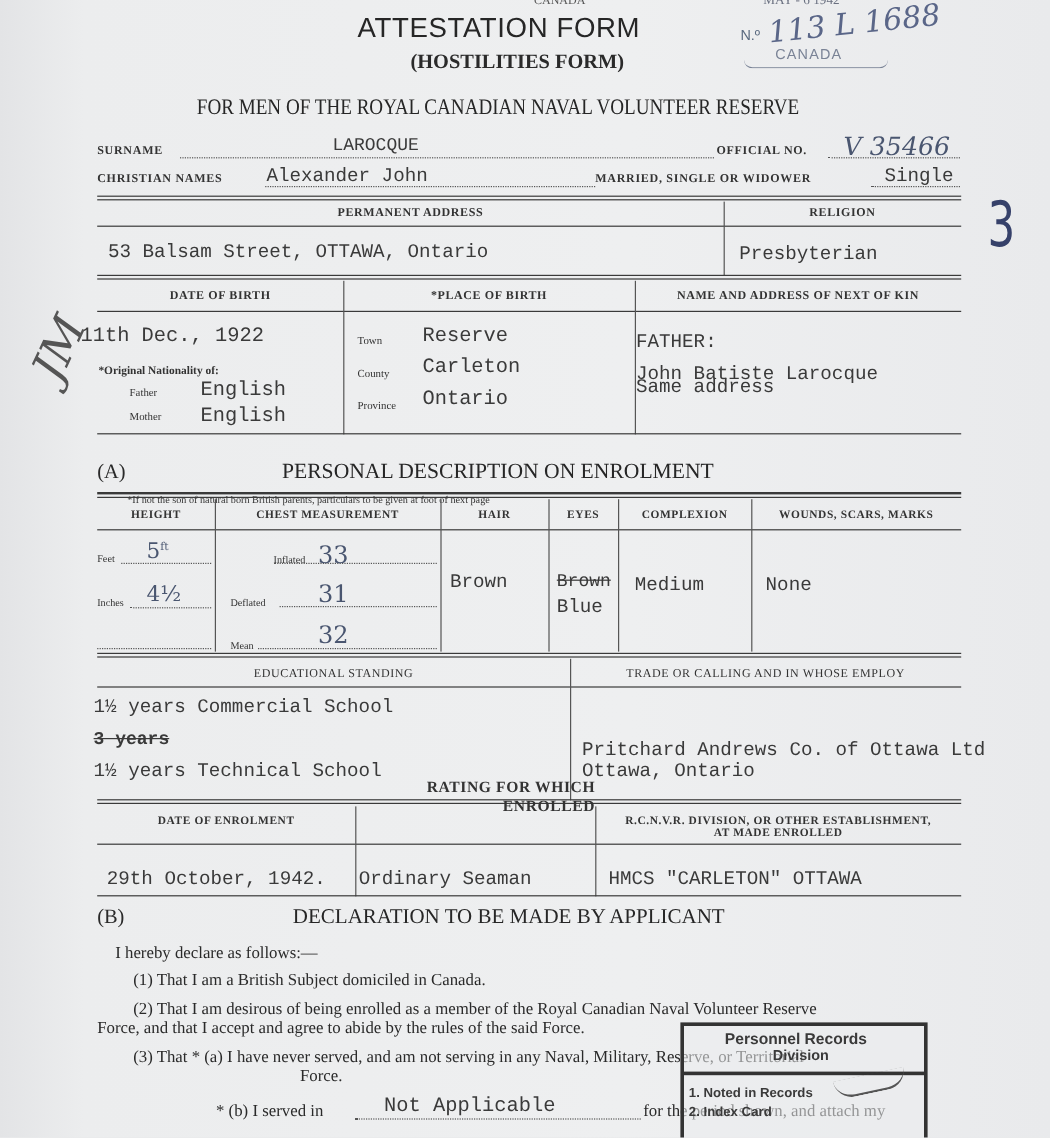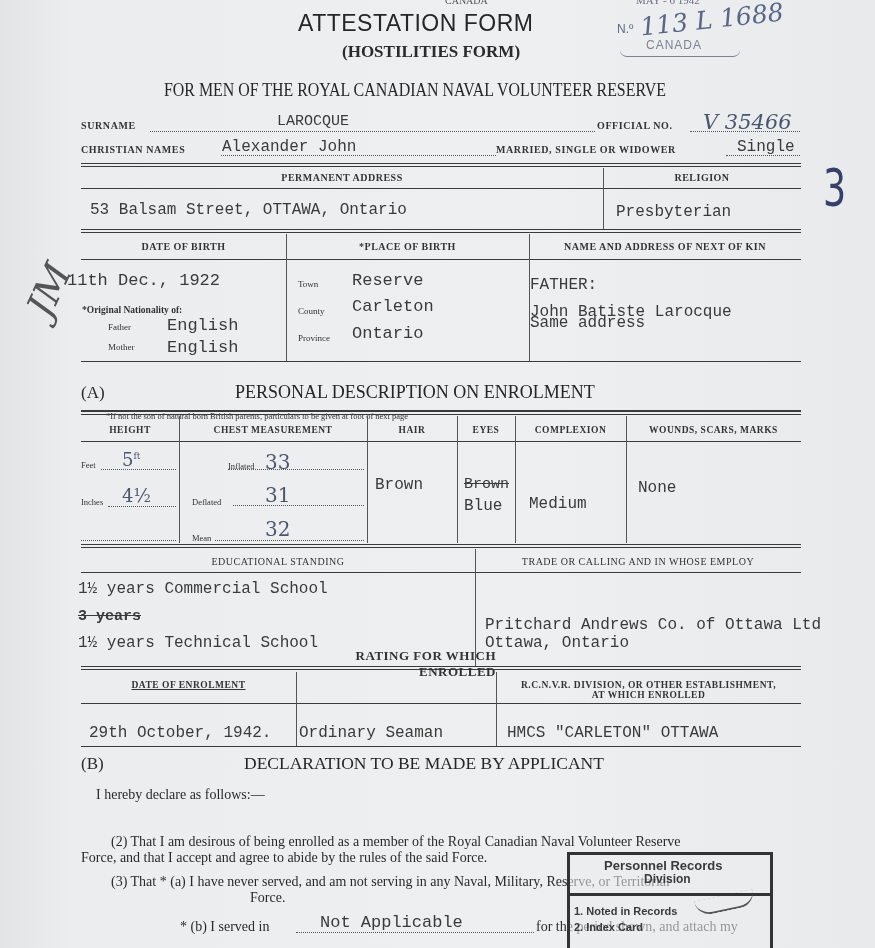--- a/index.html
+++ b/index.html
@@ -126,57 +126,58 @@
   <div class="abs small" style="left:192px;top:497px;font-size:8.5px;">Deflated</div>
   <div class="abs dots" style="left:233px;top:505px;width:131px;"></div>
   <div class="abs hand" style="left:265px;top:483px;font-size:20px;font-style:normal;">31</div>
   <div class="abs small" style="left:192px;top:533px;font-size:8.5px;">Mean</div>
   <div class="abs dots" style="left:215px;top:540px;width:149px;"></div>
   <div class="abs hand" style="left:265px;top:517px;font-size:20px;font-style:normal;">32</div>
 
   <div class="abs tw" style="left:375px;top:476px;font-size:16px;">Brown</div>
   <div class="abs tw strike" style="left:464px;top:476px;font-size:15px;">Brown</div>
   <div class="abs tw" style="left:464px;top:497px;font-size:16px;">Blue</div>
-  <div class="abs tw" style="left:529px;top:479px;font-size:16px;margin-top:16px;">Medium</div>
+  <div class="abs tw" style="left:529px;top:479px;font-size:16px;">Medium</div>
   <div class="abs tw" style="left:638px;top:479px;font-size:16px;">None</div>
 
   <div class="hl2" style="left:81px;top:544px;width:720px;"></div>
 
   <div class="abs hdr" style="left:475px;top:556px;width:326px;font-weight:normal;">TRADE OR CALLING AND IN WHOSE EMPLOY</div>
   <div class="abs hdr" style="left:81px;top:556px;width:394px;font-weight:normal;">EDUCATIONAL STANDING</div>
   <div class="hl" style="left:81px;top:572px;width:720px;"></div>
   <div class="vl" style="left:475px;top:549px;height:118px;"></div>
 
   <div class="abs tw" style="left:78px;top:580px;font-size:16px;">1½ years Commercial School</div>
   <div class="abs tw strike" style="left:78px;top:608px;font-size:15px;font-weight:bold;">3 years</div>
   <div class="abs tw" style="left:78px;top:634px;font-size:16px;">1½ years Technical School</div>
   <div class="abs tw" style="left:485px;top:616px;font-size:16px;">Pritchard Andrews Co. of Ottawa Ltd</div>
   <div class="abs tw" style="left:485px;top:634px;font-size:16px;">Ottawa, Ontario</div>
 
   <div class="hl2" style="left:81px;top:666px;width:720px;"></div>
 
-  <div class="abs hdr" style="left:81px;top:680px;width:215px;font-size:9.5px;text-decoration:underline;">DATE OF ENROLMENT</div>
+  <div class="abs hdr" style="left:81px;top:680px;width:215px;font-size:9.5px;">DATE OF ENROLMENT</div>
   <div class="abs hdr" style="left:296px;top:648px;width:200px;font-size:13px;text-align:right;">RATING FOR WHICH ENROLLED</div>
   <div class="abs hdr" style="left:496px;top:680px;width:305px;font-size:9.5px;line-height:10px;">
     <span>R.C.N.V.R. DIVISION, OR OTHER ESTABLISHMENT,</span><br>
-    <span>AT WHICH ENROLLED</span>
+    <span>AT MADE ENROLLED</span>
   </div>
   <div class="hl" style="left:81px;top:703px;width:720px;"></div>
   <div class="vl" style="left:296px;top:672px;height:75px;"></div>
   <div class="vl" style="left:496px;top:672px;height:75px;"></div>
 
   <div class="abs tw" style="left:89px;top:724px;font-size:16px;">29th October, 1942.</div>
   <div class="abs tw" style="left:299px;top:724px;font-size:16px;">Ordinary Seaman</div>
   <div class="abs tw" style="left:507px;top:724px;font-size:16px;">HMCS "CARLETON" OTTAWA</div>
   <div class="hl" style="left:81px;top:746px;width:720px;"></div>
 
   <div class="abs" style="left:81px;top:754px;font-size:17px;font-family:'Liberation Serif',serif;">(B)</div>
   <div class="abs" style="left:244px;top:753px;font-size:17.5px;font-family:'Liberation Serif',serif;color:#262626;">DECLARATION TO BE MADE BY APPLICANT</div>
 
   <div class="abs decl" style="left:96px;top:787px;">I hereby declare as follows:—</div>
+  <div class="abs decl" style="left:111px;top:810px;">(1) That I am a British Subject domiciled in Canada.</div>
   <div class="abs decl" style="left:111px;top:834px;white-space:nowrap;">(2) That I am desirous of being enrolled as a member of the Royal Canadian Naval Volunteer Reserve</div>
   <div class="abs decl" style="left:81px;top:850px;white-space:nowrap;">Force, and that I accept and agree to abide by the rules of the said Force.</div>
   <div class="abs decl" style="left:111px;top:874px;white-space:nowrap;">(3) That * (a) I have never served, and am not serving in any Naval, Military, Reserve, or Territorial</div>
   <div class="abs decl" style="left:250px;top:890px;">Force.</div>
   <div class="abs decl" style="left:180px;top:919px;">* (b) I served in</div>
   <div class="abs dots" style="left:296px;top:932px;width:238px;"></div>
   <div class="abs tw" style="left:320px;top:913px;font-size:17px;">Not Applicable</div>
   <div class="abs decl" style="left:536px;top:919px;white-space:nowrap;">for the period shown, and attach my</div>
 
   <div class="stamp" style="left:567px;top:852px;width:200px;height:105px;background:rgba(235,236,238,0.55);">

